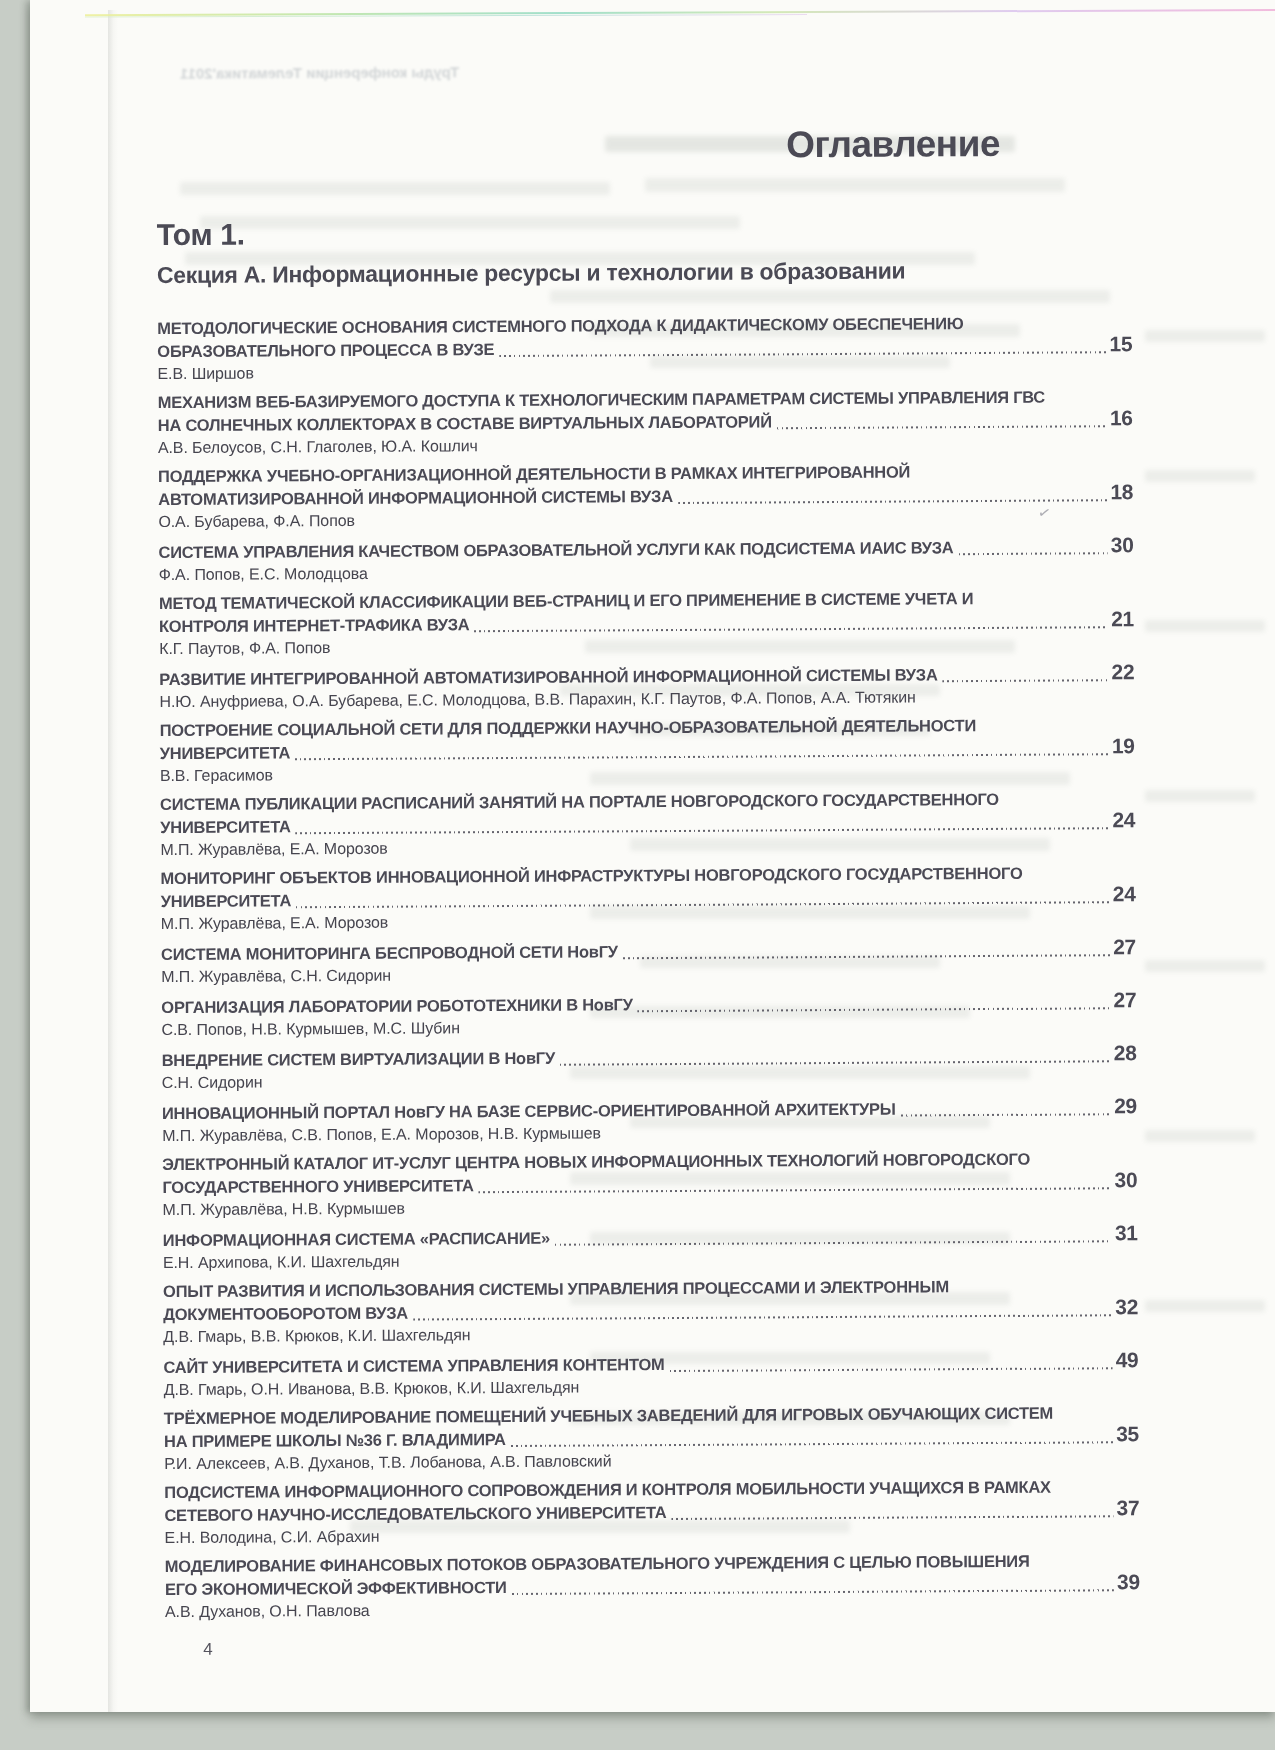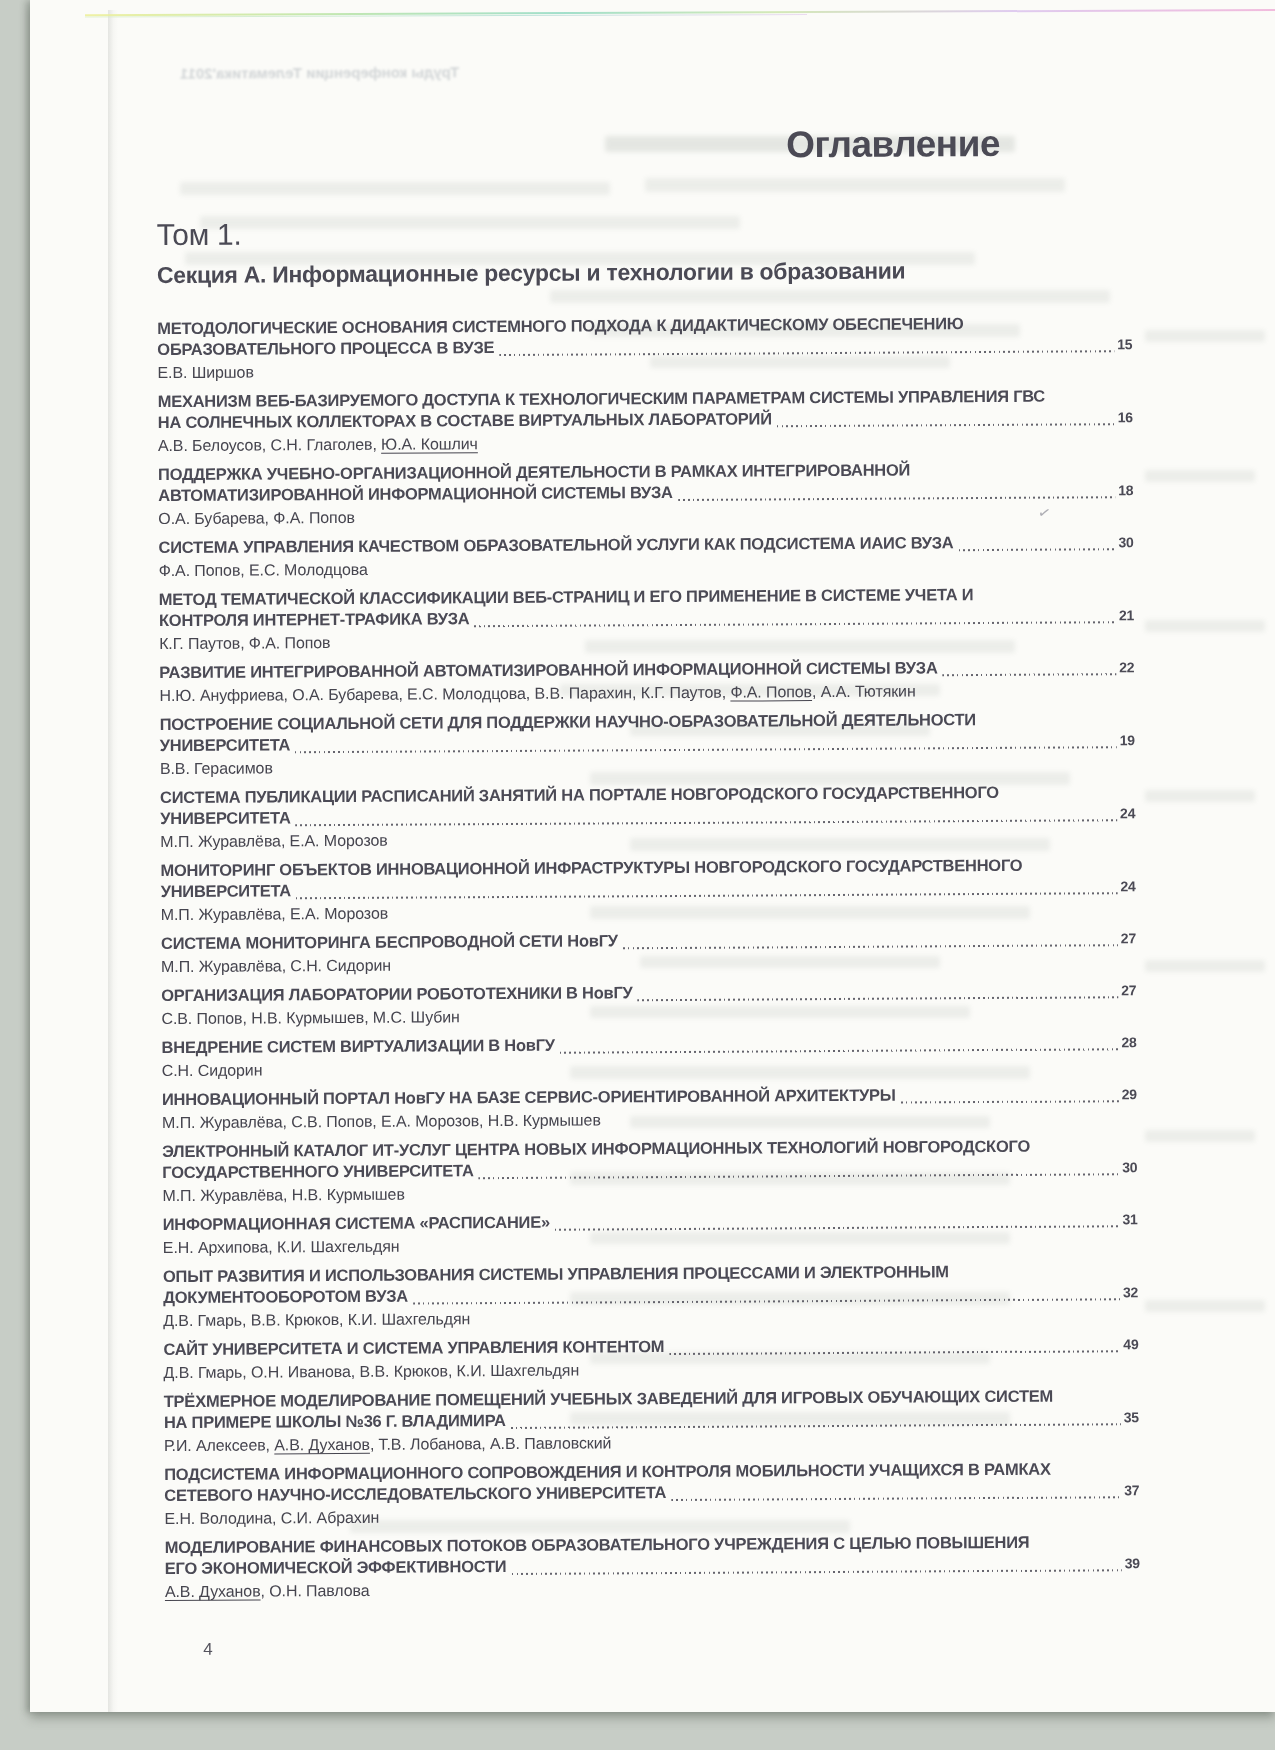--- a/index.html
+++ b/index.html
@@ -56,47 +56,47 @@
     position:absolute;left:125px;top:0;width:1010px;height:1712px;
     transform:rotate(-0.35deg);transform-origin:20px 300px;
     color:var(--ink);
   }
   .toc-title{
     position:absolute;left:632px;top:128px;
     font-size:37px;font-weight:700;letter-spacing:-.5px;
   }
   .volume-heading{
     position:absolute;left:2px;top:218px;
-    font-size:30px;font-weight:400;letter-spacing:-.3px;
+    font-size:30px;font-weight:700;letter-spacing:-.3px;
   }
   .section-heading{
     position:absolute;left:2px;top:262px;
     font-size:23px;font-weight:700;letter-spacing:-.3px;
   }
   .toc-list{
     position:absolute;left:2px;top:318px;width:975px;
     display:flex;flex-direction:column;gap:8px;
   }
   .entry{line-height:21px;}
   .tl{
     font-weight:700;font-size:16.5px;letter-spacing:-.25px;
     white-space:nowrap;color:var(--ink);
   }
   .tl.last{display:flex;align-items:baseline;white-space:nowrap;}
   .dots{
     flex:1;height:2.4px;align-self:flex-end;margin:0 3px 3px 5px;min-width:14px;
     background:repeating-linear-gradient(to right,var(--ink) 0 1.7px,transparent 1.7px 4.8px);
     opacity:.85;
   }
-  .pg{font-weight:700;font-size:14px;}
+  .pg{font-weight:700;font-size:21px;}
   .authors{
     font-weight:400;font-size:16px;letter-spacing:-.1px;color:#46454f;
     margin-top:1px;white-space:nowrap;
   }
-  .authors .u{text-decoration:underline;text-underline-offset:2.5px;}
+  .authors .u{text-underline-offset:2.5px;}
   .folio{
     position:absolute;left:40px;top:1640px;
     font-size:17px;font-weight:400;color:#55545e;
   }
 </style>
 </head>
 <body>
 
 <div class="page">
   <div class="scanline"></div>

